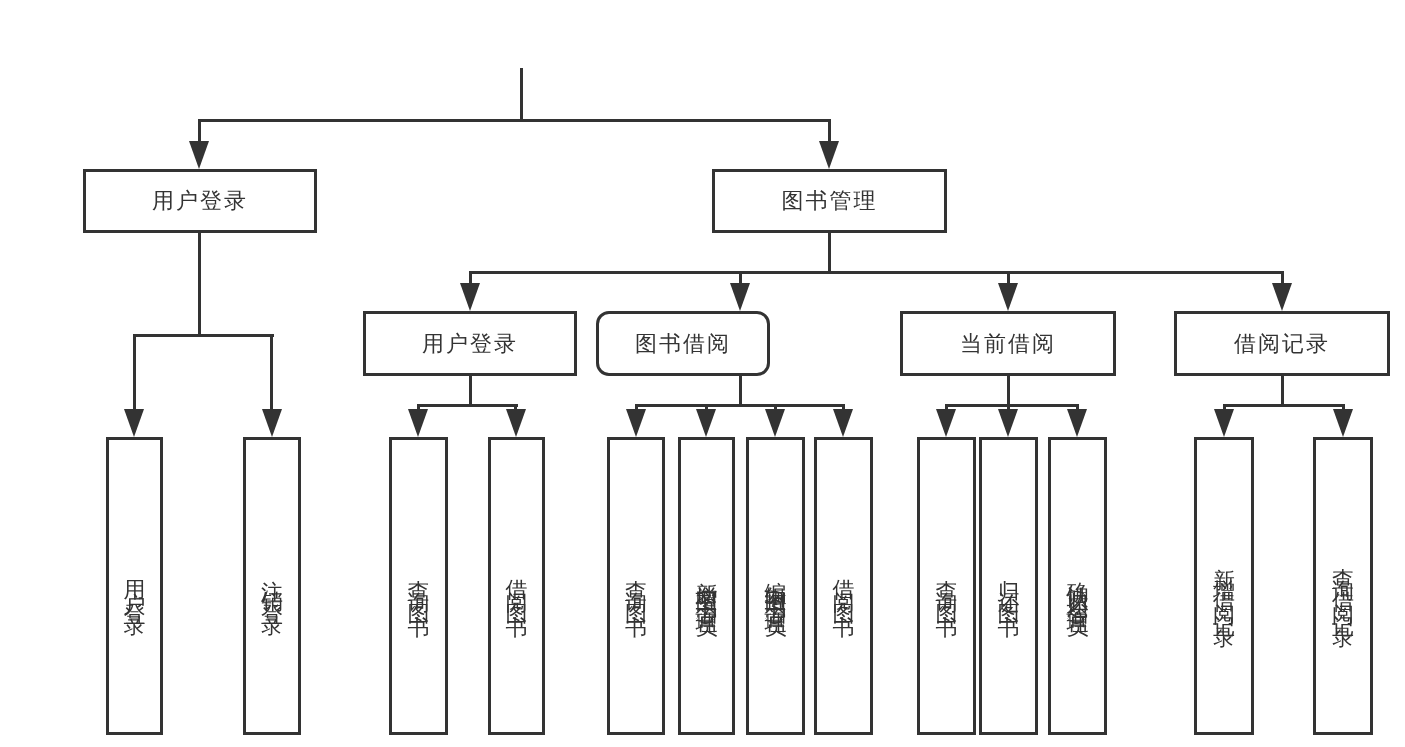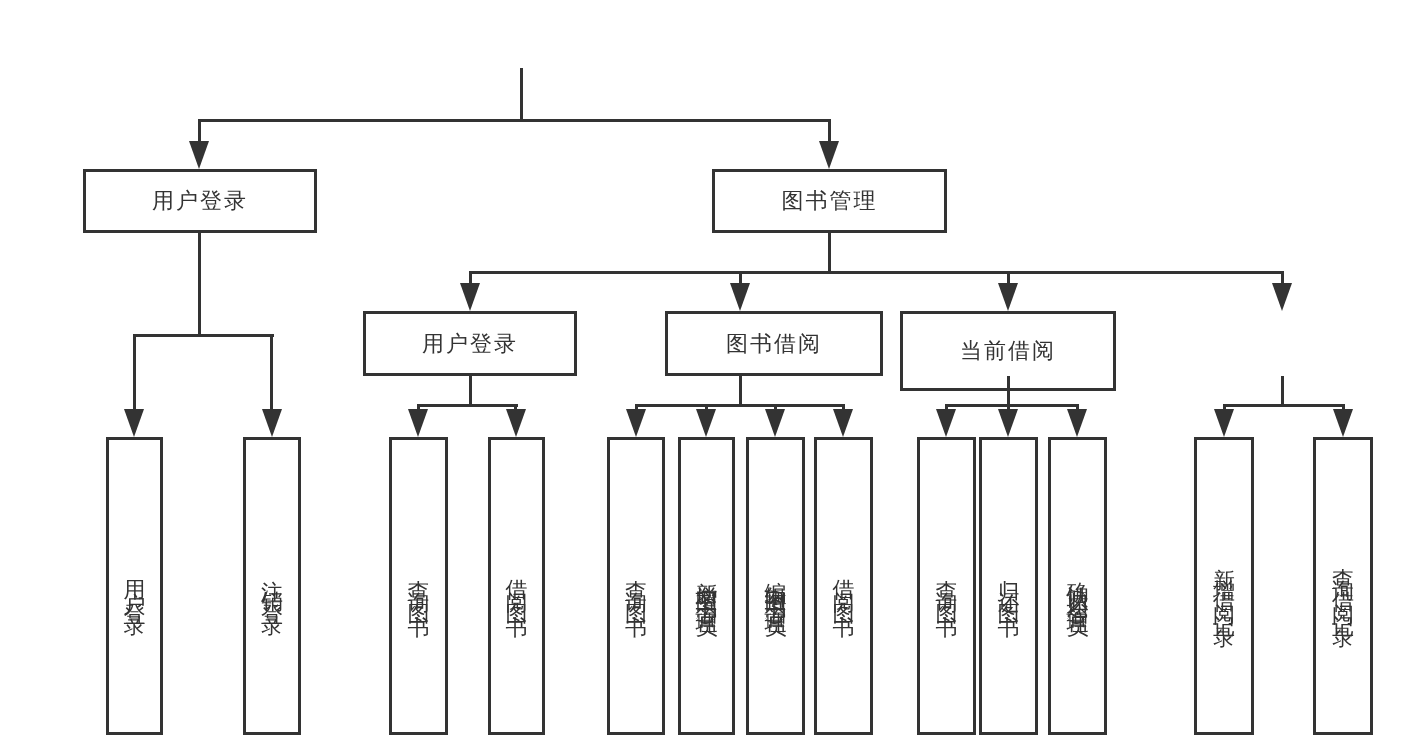--- a/index.html
+++ b/index.html
@@ -69,25 +69,28 @@
   <div class="box hbox" style="left:83px; top:169px; width:234px; height:64px;">
     <span>用户登录</span>
   </div>
   <div class="box hbox" style="left:712px; top:169px; width:235px; height:64px;">
     <span>图书管理</span>
   </div>
 
   <div class="box hbox" style="left:363px; top:311px; width:214px; height:65px;">
     <span>用户登录</span>
   </div>
-  <div class="box hbox" style="left:665px; top:311px; width:218px; height:65px;">
+  <div class="box hbox" style="left:596px; top:311px; width:174px; height:65px;border-radius:13px;">
     <span>图书借阅</span>
   </div>
-  <div class="box hbox" style="left:900px; top:311px; width:216px; height:80px;">
+  <div class="box hbox" style="left:900px; top:311px; width:216px; height:65px;">
     <span>当前借阅</span>
+  </div>
+  <div class="box hbox" style="left:1174px; top:311px; width:216px; height:65px;">
+    <span>借阅记录</span>
   </div>
 
   <div class="box vbox" style="left:106px; width:57px;">
     <div class="vtext">用户登录</div>
   </div>
   <div class="box vbox" style="left:243px; width:58px;">
     <div class="vtext">注销登录</div>
   </div>
   <div class="box vbox" style="left:389px; width:59px;">
     <div class="vtext">查询图书</div>

